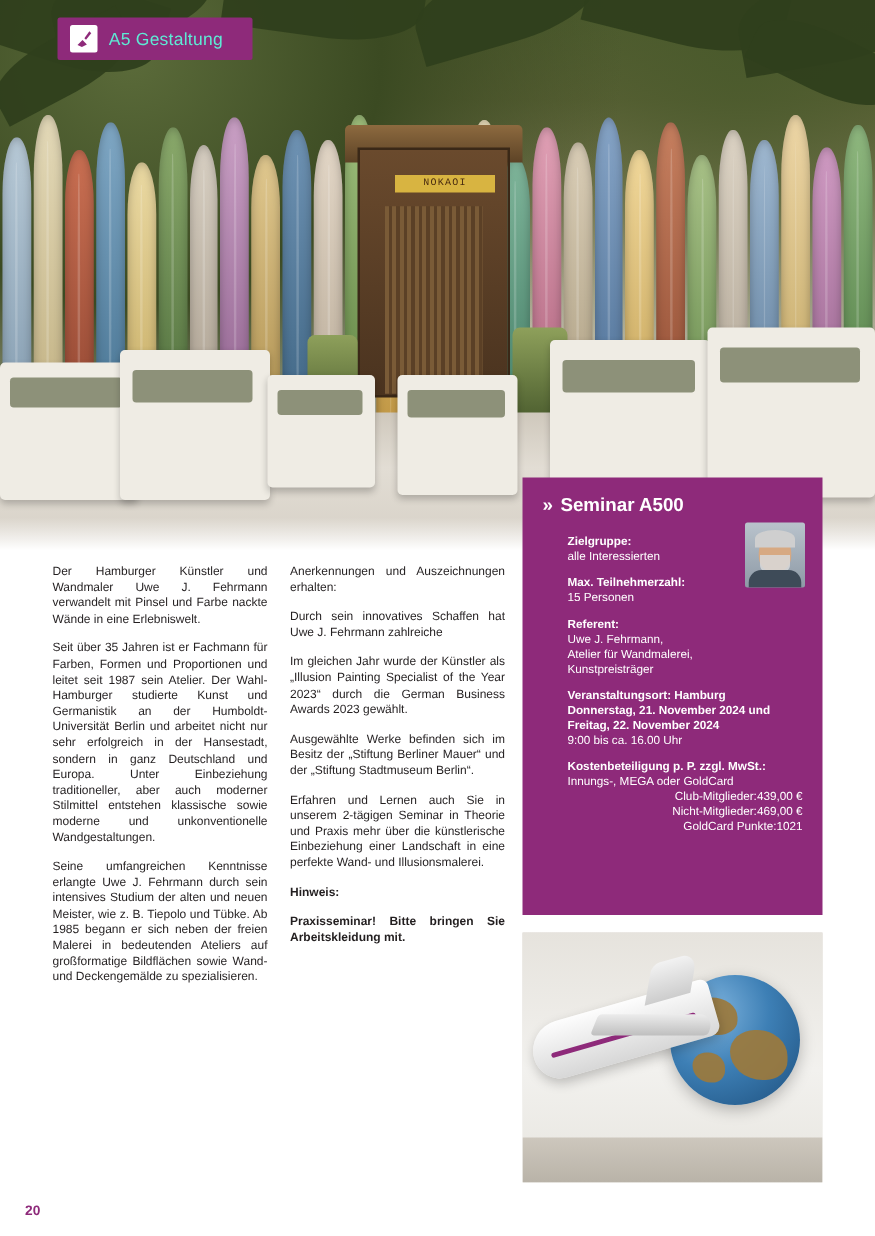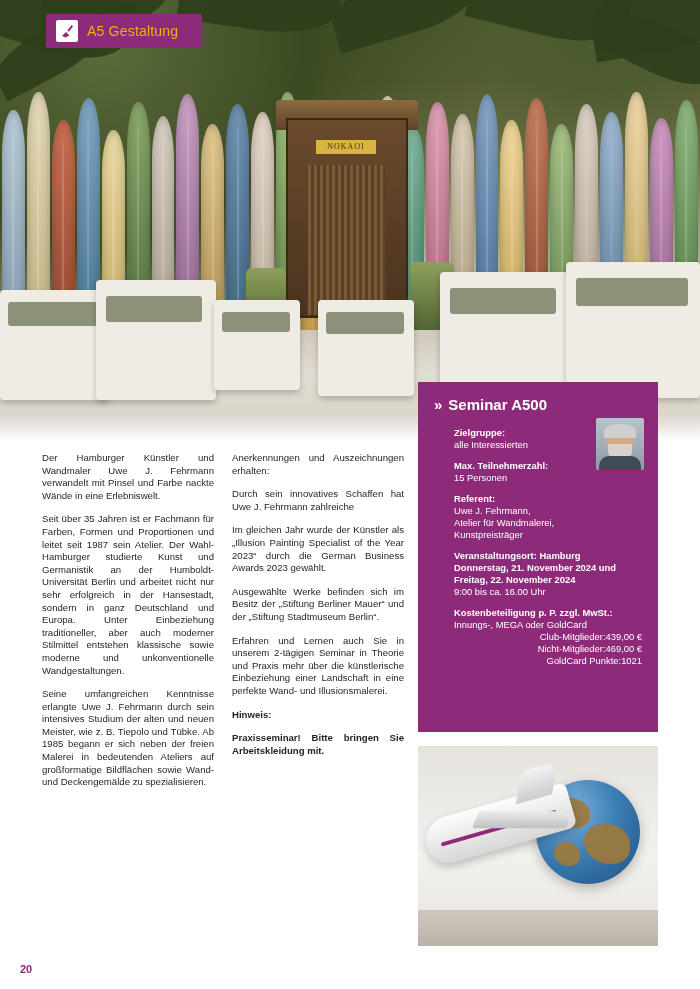--- a/index.html
+++ b/index.html
@@ -59,24 +59,24 @@
     position:absolute; left:286px; top:118px; width:122px; height:200px;
     background:linear-gradient(#6a4a2d,#4a331f);
     border:2px solid #3a2817;
   }
   .hut-roof {
     position:absolute; left:276px; top:100px; width:142px; height:30px;
     background:linear-gradient(#8d6a3f,#5d4326);
     border-radius:4px 4px 0 0;
   }
   .hut-sign {
-    position:absolute; left:316px; top:140px; width:60px; height:14px;
+    position:absolute; left:316px; top:140px; width:80px; height:14px;
     background:#d8b441; color:#4a2c10;
     font-size:8px; letter-spacing:1px; text-align:center; line-height:14px;
-    font-family:Liberation Serif, serif;
+    font-family:Liberation Mono, monospace;
   }
   .hut-door {
     position:absolute; left:308px; top:165px; width:78px; height:150px;
     background:repeating-linear-gradient(90deg,#7a5b37 0 3px,#5b4026 3px 6px);
   }
   
   .floor {
     position:absolute; left:0; top:330px; width:700px; height:110px;
     background:linear-gradient(#cfc8bc,#e2ddd4 40%, #d6d0c6 100%);
   }
@@ -103,21 +103,21 @@
   }
 
   
   .tab {
     position:absolute; left:46px; top:14px;
     height:34px; min-width:156px;
     background:#8e2a7a;
     display:flex; align-items:center;
     padding:0 16px 0 10px;
     border-radius:2px;
-    color:#eab308;
+    color:#5eead4;
     z-index:5;
   }
   .tab-icon {
     width:22px; height:22px;
     background:#ffffff;
     display:flex; align-items:center; justify-content:center;
     border-radius:2px;
     margin-right:9px;
   }
   .tab-icon svg { display:block; }

